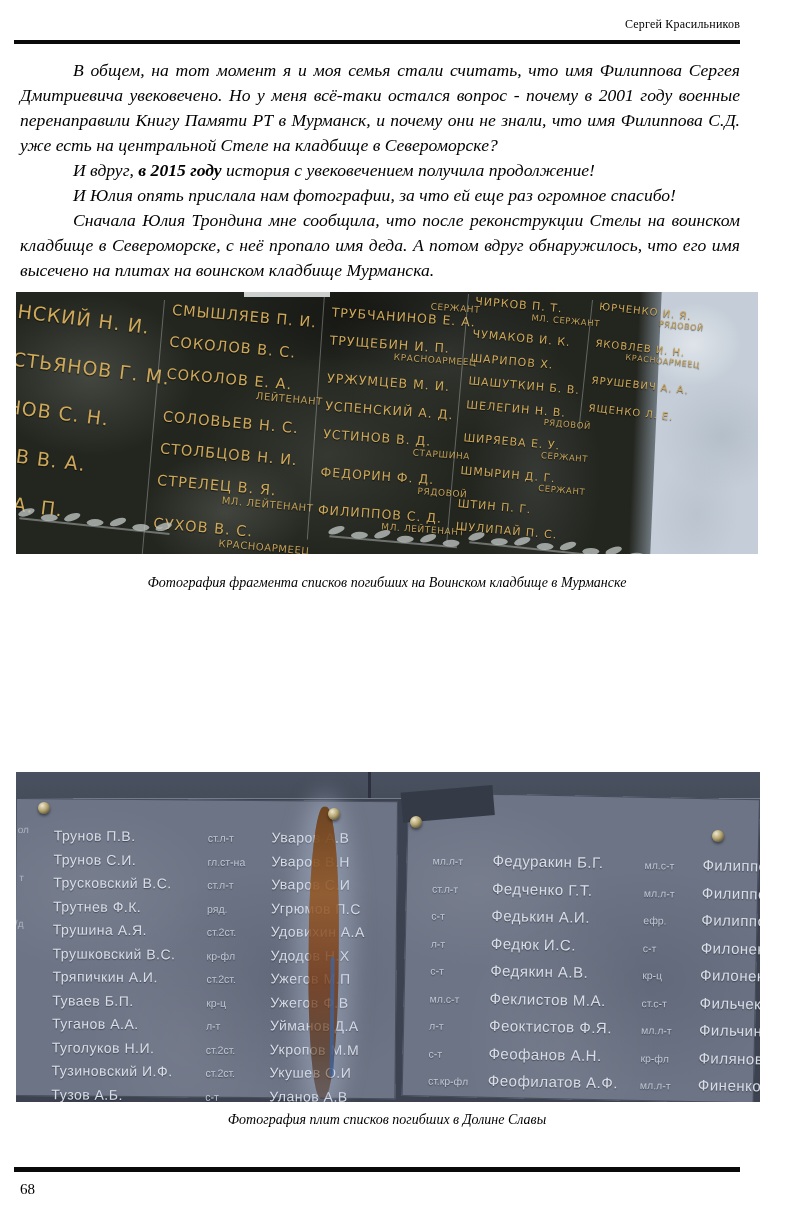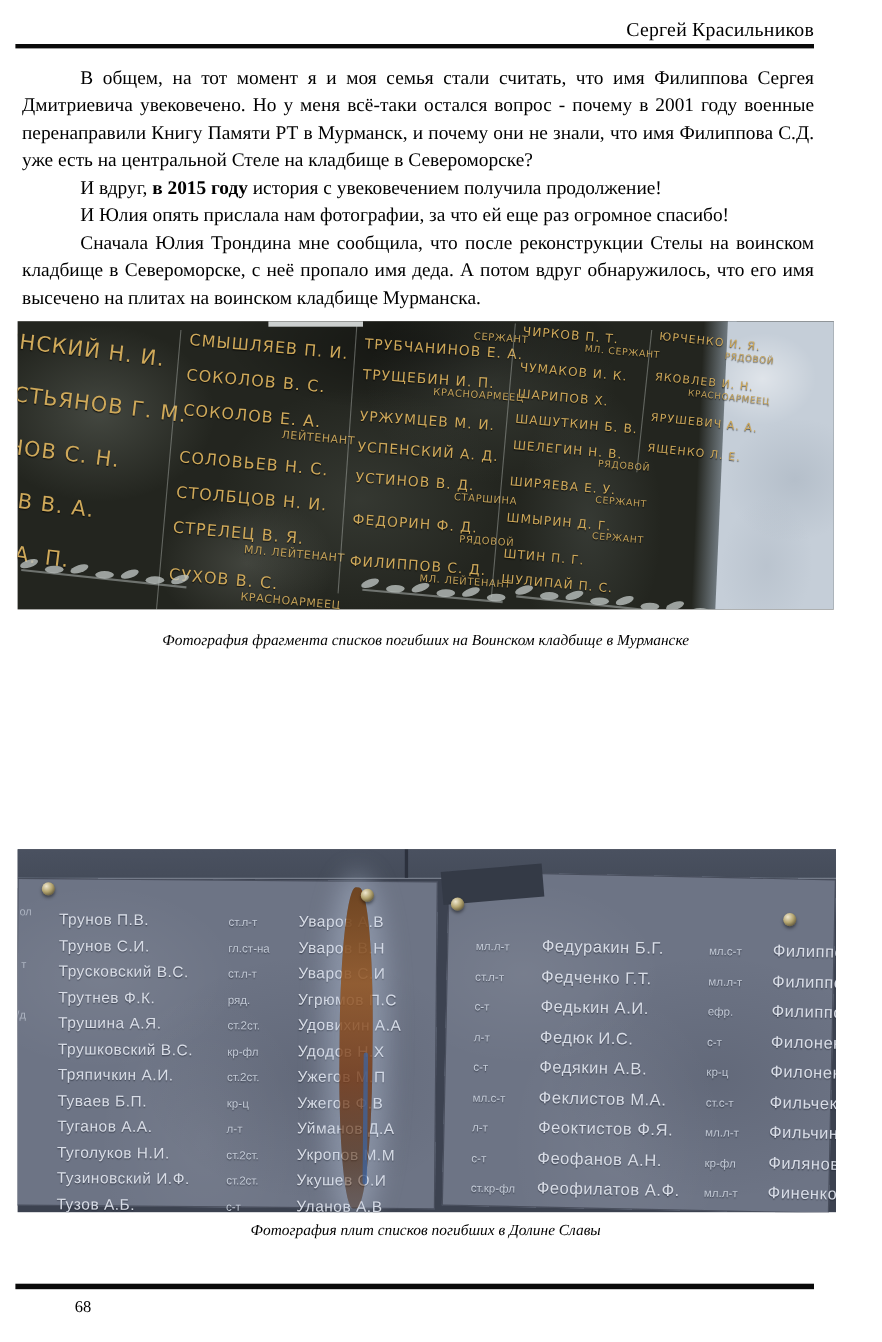--- a/index.html
+++ b/index.html
@@ -1,37 +1,37 @@
 <!DOCTYPE html>
 <html lang="ru"><head>
 <meta charset="utf-8">
 <style>
   html,body{margin:0;padding:0;background:#ffffff;}
   body{width:802px;height:1220px;position:relative;font-family:"Liberation Serif",serif;color:#000;overflow:hidden;}
   .abs{position:absolute;}
 
   
-  .running-head{top:17px;right:62px;font-size:18px;letter-spacing:.2px;}
+  .running-head{top:17px;right:62px;font-size:12px;letter-spacing:.2px;}
   .head-rule{left:14px;top:40px;width:726px;height:4px;background:#0a0a0a;}
 
   
   .bodytext{left:20px;width:720px;font-size:17.6px;line-height:25px;text-align:justify;}
-  .bodytext p{margin:0;text-indent:53px;}
+  .bodytext p{margin:0;text-indent:53px;font-style:italic;}
   .block1{top:58px;}
   .block2{top:606px;}
   .block2 p.gap{margin-top:25px;}
 
   
   .caption{left:16px;width:742px;text-align:center;font-style:italic;font-size:14px;font-family:Liberation Serif, serif;}
   .cap1{top:575px;}
   .cap2{top:1112px;}
 
   
   .foot-rule{left:14px;top:1167px;width:726px;height:5px;background:#0a0a0a;}
-  .page-num{left:20px;top:1181px;font-size:15px;margin-left:48px;}
+  .page-num{left:20px;top:1181px;font-size:15px;}
 
   
   .photo1{left:16px;top:292px;width:742px;height:262px;overflow:hidden;background-color:#23251f;
     background-image:
       radial-gradient(ellipse 170px 130px at 10% 32%, rgba(160,168,158,.26), transparent 62%),
       radial-gradient(ellipse 220px 170px at 42% 62%, rgba(125,133,123,.20), transparent 60%),
       radial-gradient(ellipse 130px 100px at 28% 84%, rgba(175,180,170,.22), transparent 62%),
       radial-gradient(ellipse 190px 150px at 58% 22%, rgba(140,150,140,.16), transparent 60%),
       radial-gradient(ellipse 110px 210px at 70% 70%, rgba(130,140,135,.20), transparent 60%),
       radial-gradient(ellipse 260px 90px at 50% 8%, rgba(0,0,0,.45), transparent 70%);}

